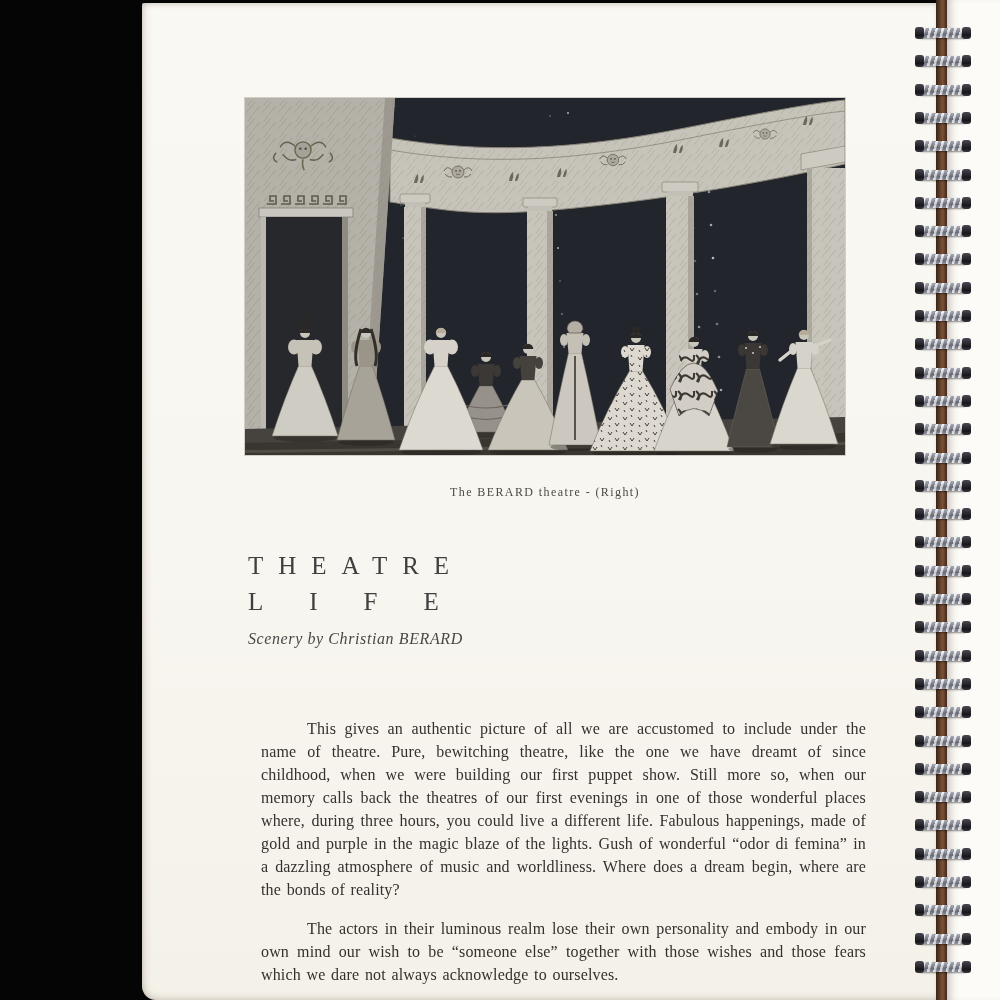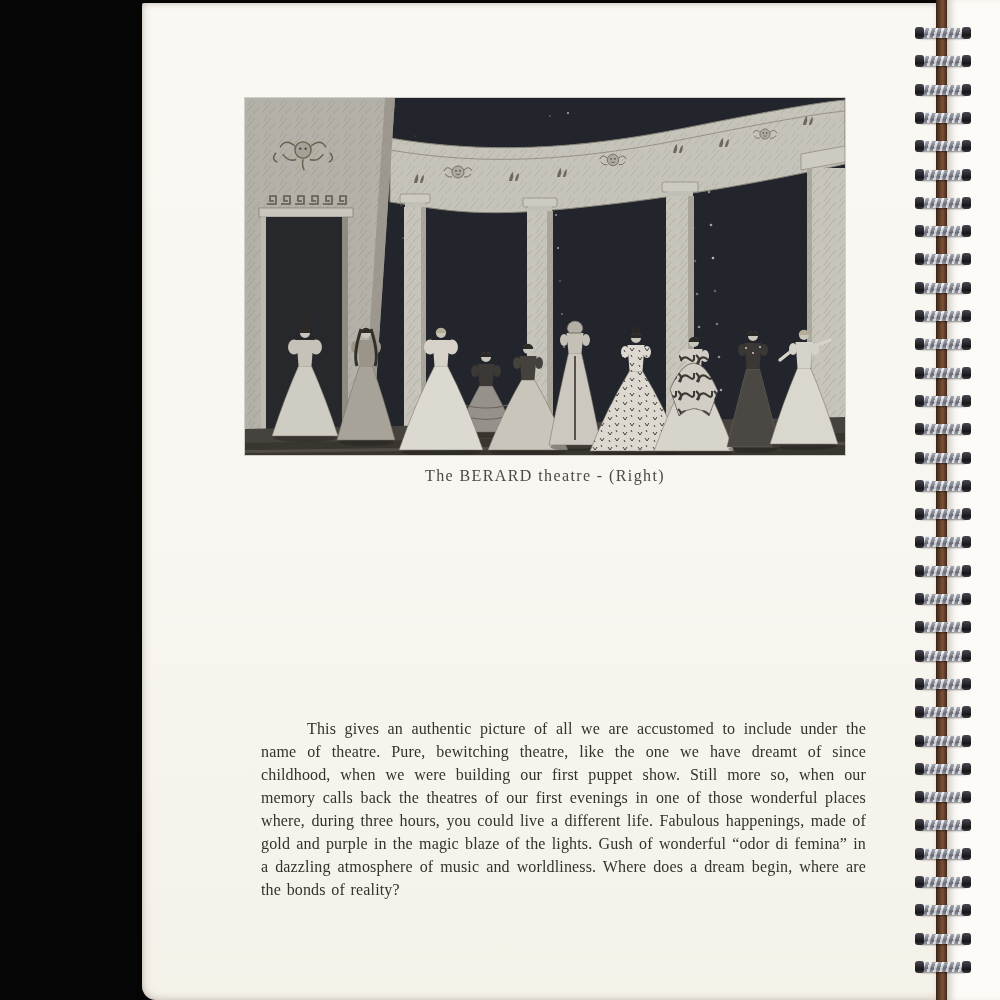--- a/index.html
+++ b/index.html
@@ -27,22 +27,22 @@
         box-shadow:0 1px 2px rgba(0,0,0,.45);}
   .coil::before,.coil::after{content:"";position:absolute;top:-1px;width:9px;height:12px;
         border-radius:3px;background:linear-gradient(180deg,#4a4750,#17161a 70%,#3a3740);}
   .coil::before{left:-2px;} .coil::after{right:-2px;}
 
   
   .photo{position:absolute;left:245px;top:98px;width:600px;height:357px;
          box-shadow:0 0 0 1px rgba(90,85,75,.25);}
   .photo svg{display:block;width:100%;height:100%;}
 
-  .photo-caption{position:absolute;left:245px;top:467px;width:600px;text-align:center;
-        font-size:16px;letter-spacing:1.4px;color:#4c4945;}
+  .photo-caption{position:absolute;left:245px;top:485px;width:600px;text-align:center;
+        font-size:12px;letter-spacing:1.4px;color:#4c4945;}
 
   
   .title-block{position:absolute;left:248px;top:552px;color:#403e3f;}
   .title-line{font-size:25px;letter-spacing:15px;white-space:nowrap;}
   .title-line2{letter-spacing:46px;margin-top:8px;}
   .byline{margin-top:14px;font-style:italic;font-size:16px;letter-spacing:.6px;color:#4a4847;}
 
   
   .body-text{position:absolute;left:245px;top:701px;width:637px;
         font-size:16px;line-height:23px;text-align:justify;color:#34312d;
@@ -321,23 +321,29 @@
             <path d="M550,250 L535,262 M568,249 L585,242" stroke="#d5d2ca" stroke-width="3.5" stroke-linecap="round" fill="none"></path>
             <circle cx="559" cy="237" r="5" fill="#cac6bc"></circle>
             <path d="M553.7,237 a5.3,5.3 0 0 1 10.6,0 Z" fill="#b6ad98"></path>
           </g>
         </g>
     </svg>
   </figure>
 
   <figcaption class="photo-caption">The BERARD theatre - (Right)</figcaption>
 
+  <div class="title-block">
+    <div class="title-line">THEATRE</div>
+    <div class="title-line title-line2">LIFE</div>
+    <div class="byline">Scenery by Christian BERARD</div>
+  </div>
 
   <div class="body-text">
     <p>This gives an authentic picture of all we are accustomed to include under the name of theatre. Pure, bewitching theatre, like the one we have dreamt of since childhood, when we were building our first puppet show.  Still more so, when our memory calls back the theatres of our first evenings in one of those wonderful places where, during three hours, you could live a different life.  Fabulous happenings, made of gold and purple in the magic blaze of the lights.  Gush of wonderful “odor di femina” in a dazzling atmosphere of music and worldliness.  Where does a dream begin, where are the bonds of reality?</p>
+    <p>The actors in their luminous realm lose their own personality and embody in our own mind our wish to be “someone else” together with those wishes and those fears which we dare not always acknowledge to ourselves.</p>
   </div>
 
   <div class="gutter"></div>
   <div class="next-page"></div>
   <div id="binding">
       <div class="coil" style="top: 28px;"></div>
       <div class="coil" style="top: 56.3px;"></div>
       <div class="coil" style="top: 84.6px;"></div>
       <div class="coil" style="top: 112.9px;"></div>
       <div class="coil" style="top: 141.2px;"></div>

